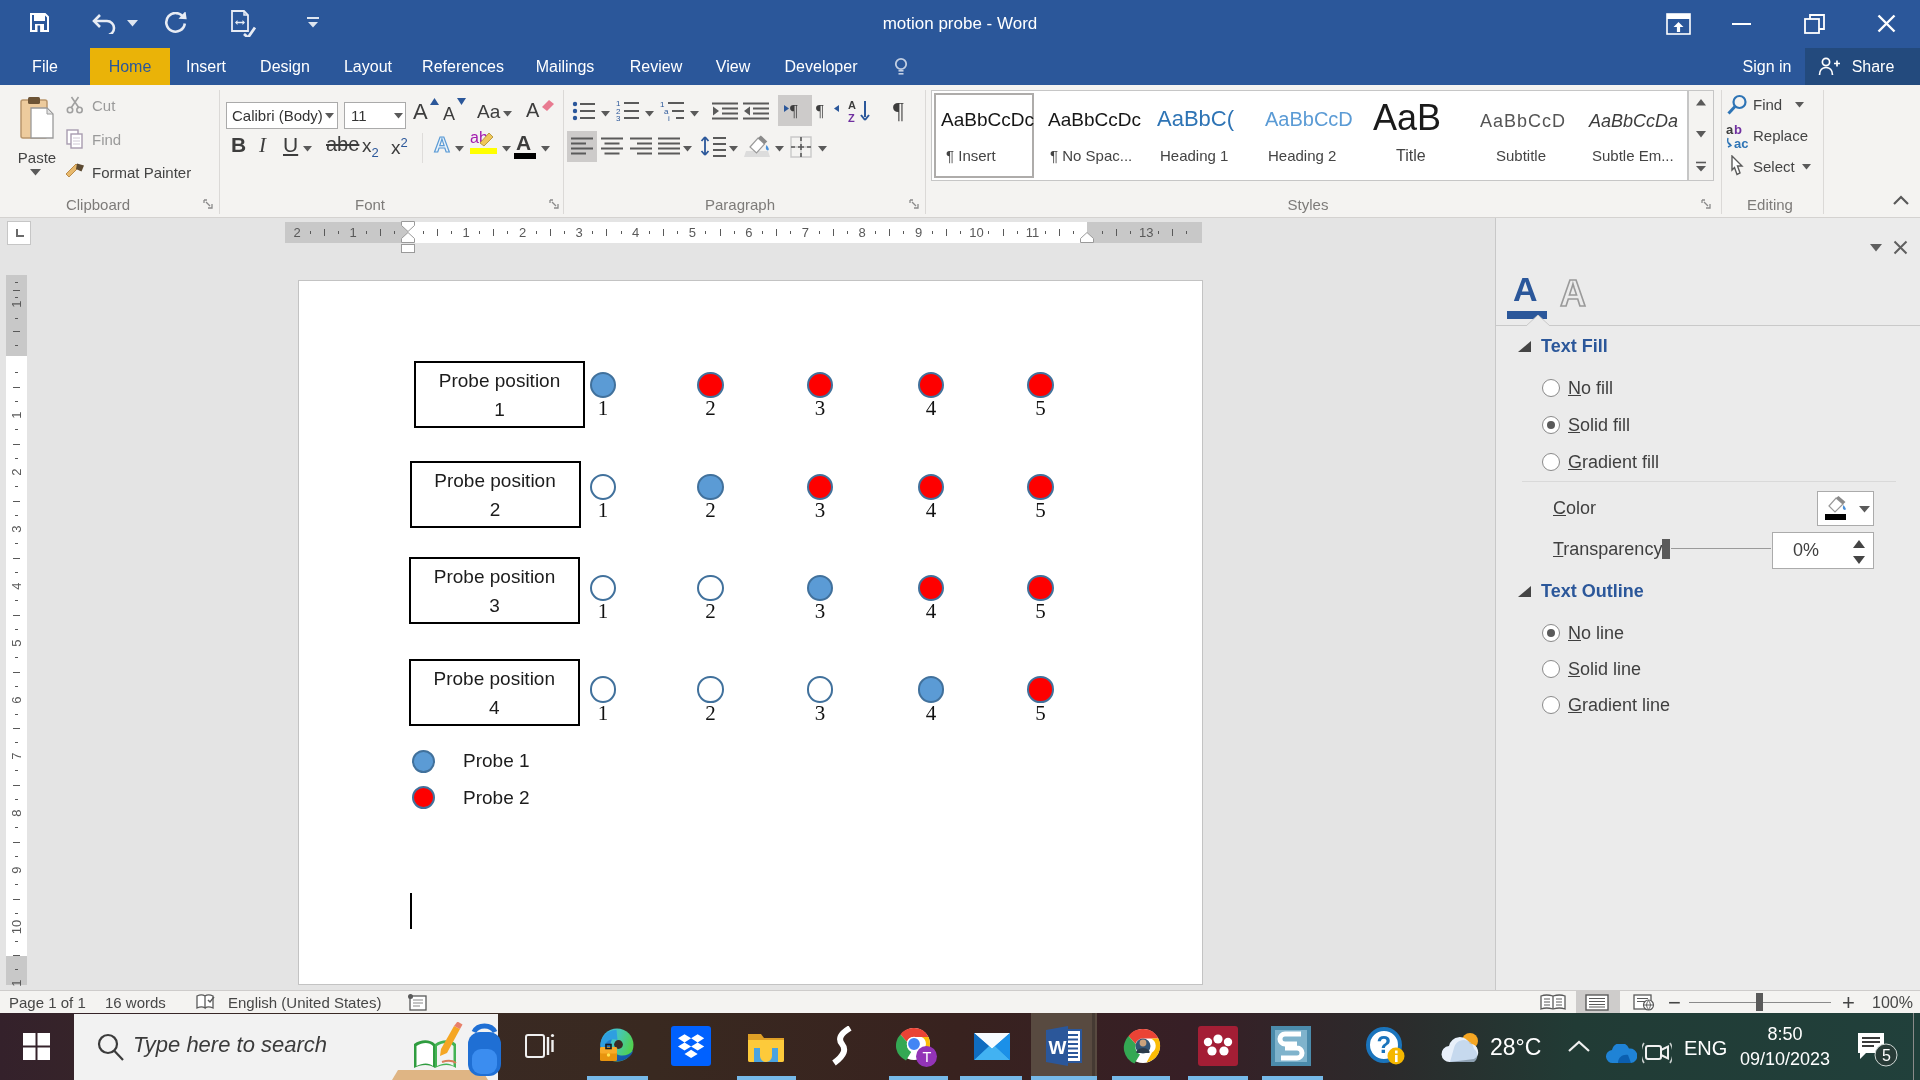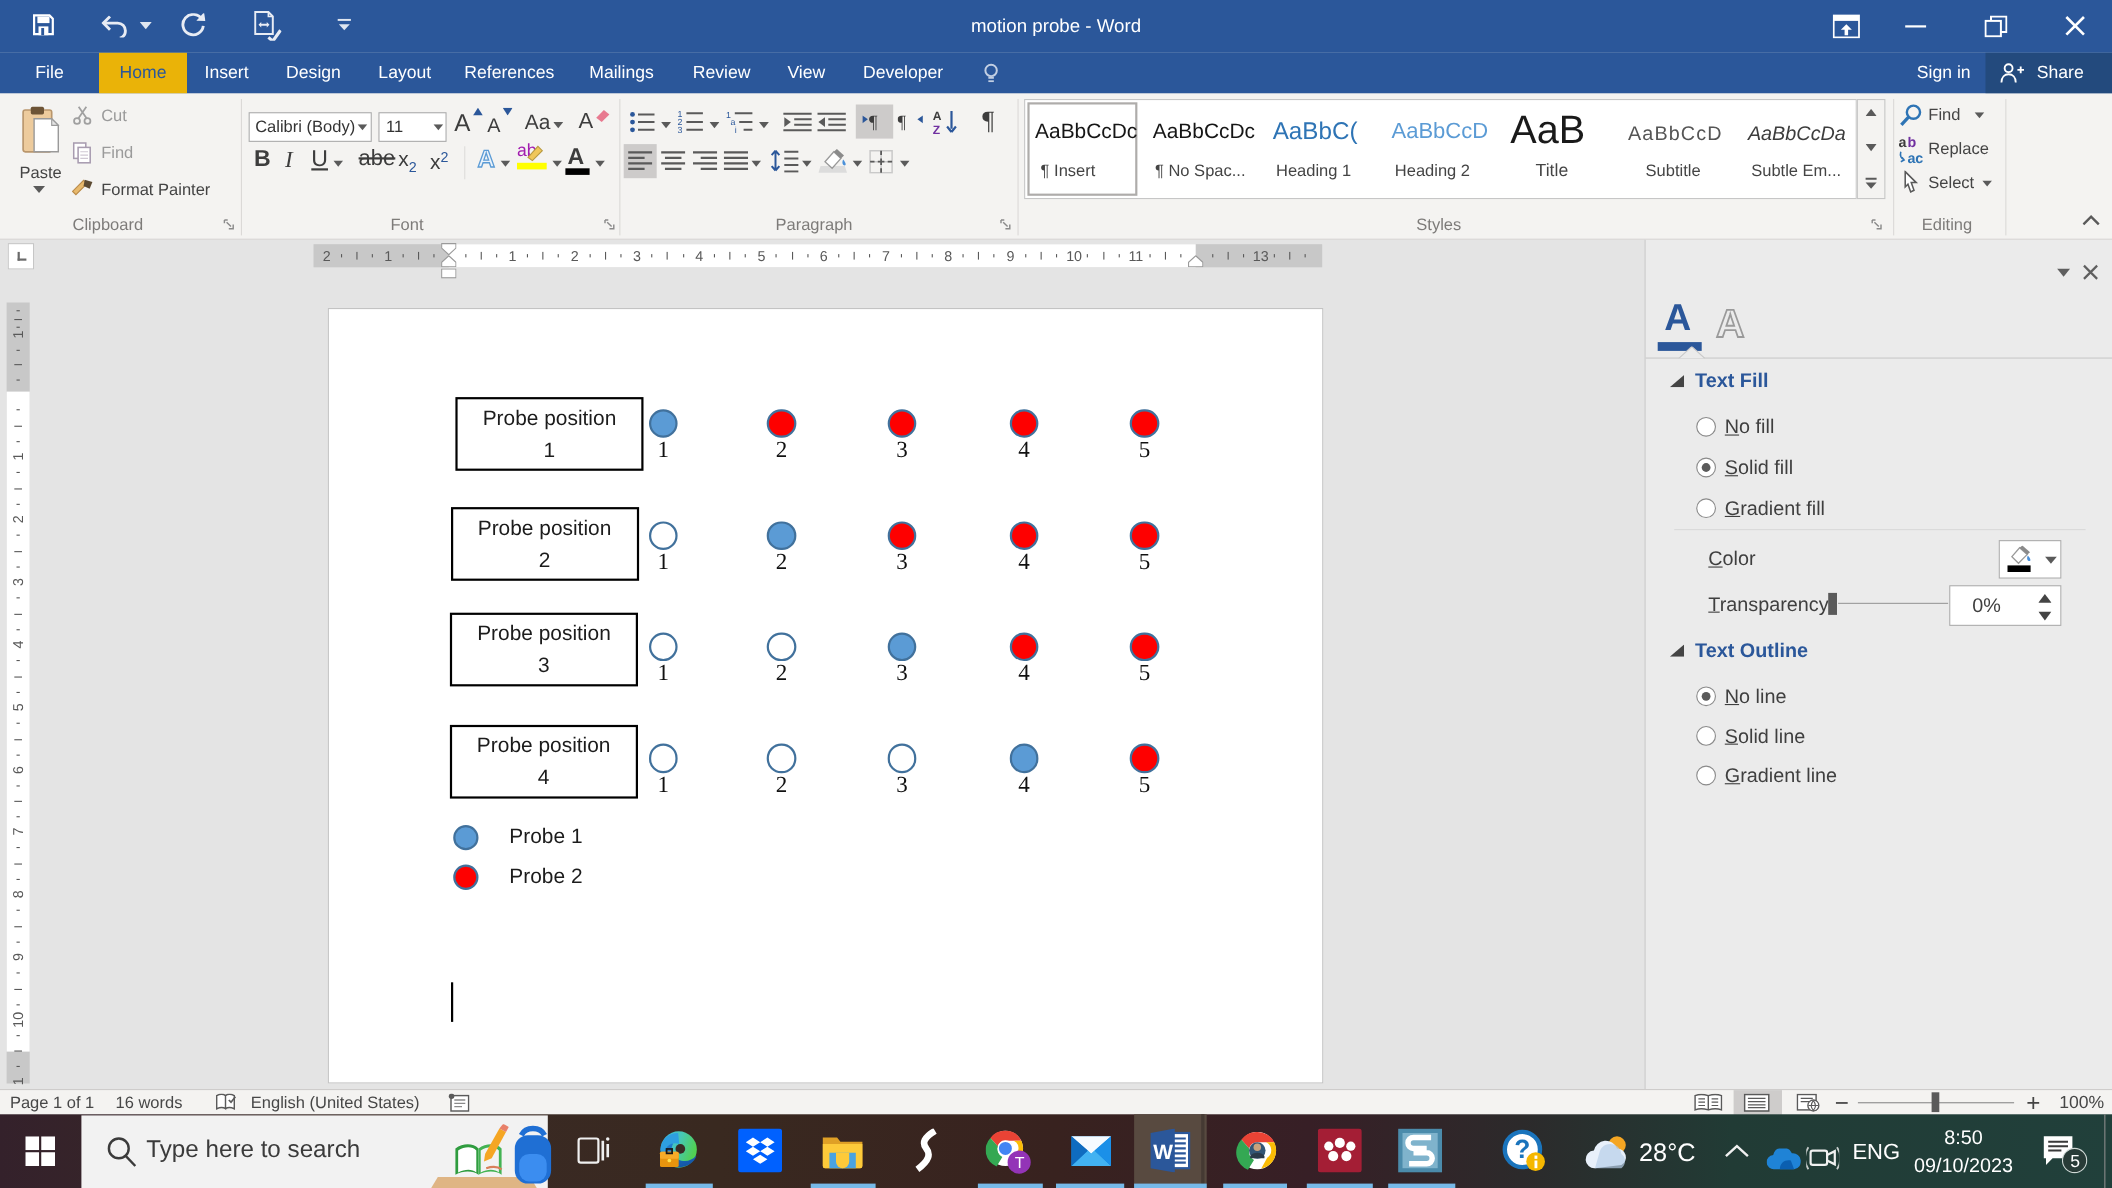--- a/index.html
+++ b/index.html
@@ -33,21 +33,21 @@
 .ptitle { position:absolute; left:14px; top:12px; font-size:29px; color:#31639c; letter-spacing:0.4px; }
 .phead { font-size:18px; font-weight:bold; color:#2b579a; position:absolute; }
 .plabel { font-size:18px; color:#3f3f3f; position:absolute; }
 .radio { position:absolute; width:18px; height:18px; border:1px solid #8a8a8a; border-radius:50%; background:#fff; }
 .radio.sel::after { content:""; position:absolute; left:4px; top:4px; width:8px; height:8px; border-radius:50%; background:#5a5a5a; }
 
 #statusbar { position:absolute; left:0; top:990px; width:1920px; height:23px; background:#f4f3f1; border-top:1px solid #cecccb; font-size:15px; color:#474747; }
 
 #taskbar { position:absolute; left:0; top:1013px; width:1920px; height:67px;
   background:linear-gradient(90deg,#34212b 0%,#3a2a26 14%,#392920 34%,#38221f 50%,#371f26 62%,#2c2a2b 72%,#213b35 82%,#21403b 100%); }
-#searchbox { position:absolute; left:74px; top:1px; width:424px; height:66px; background:#f2f2f2; }
+#searchbox { position:absolute; left:74px; top:1px; width:424px; height:66px; background:#f2f2f2;font-style:italic; }
 .ticon { position:absolute; top:13px; width:40px; height:40px; }
 .underl { position:absolute; top:63px; height:4px; background:#76b9e8; }
 </style>
 </head>
 <body>
 <div id="titlebar">
 
   <svg class="abs" style="left:29px;top:12px" width="21" height="21" viewBox="0 0 21 21">
     <path d="M2 2h14l3 3v14H2z" fill="none" stroke="#fff" stroke-width="2"></path>
     <rect x="5" y="3" width="11" height="6" fill="#fff"></rect>

